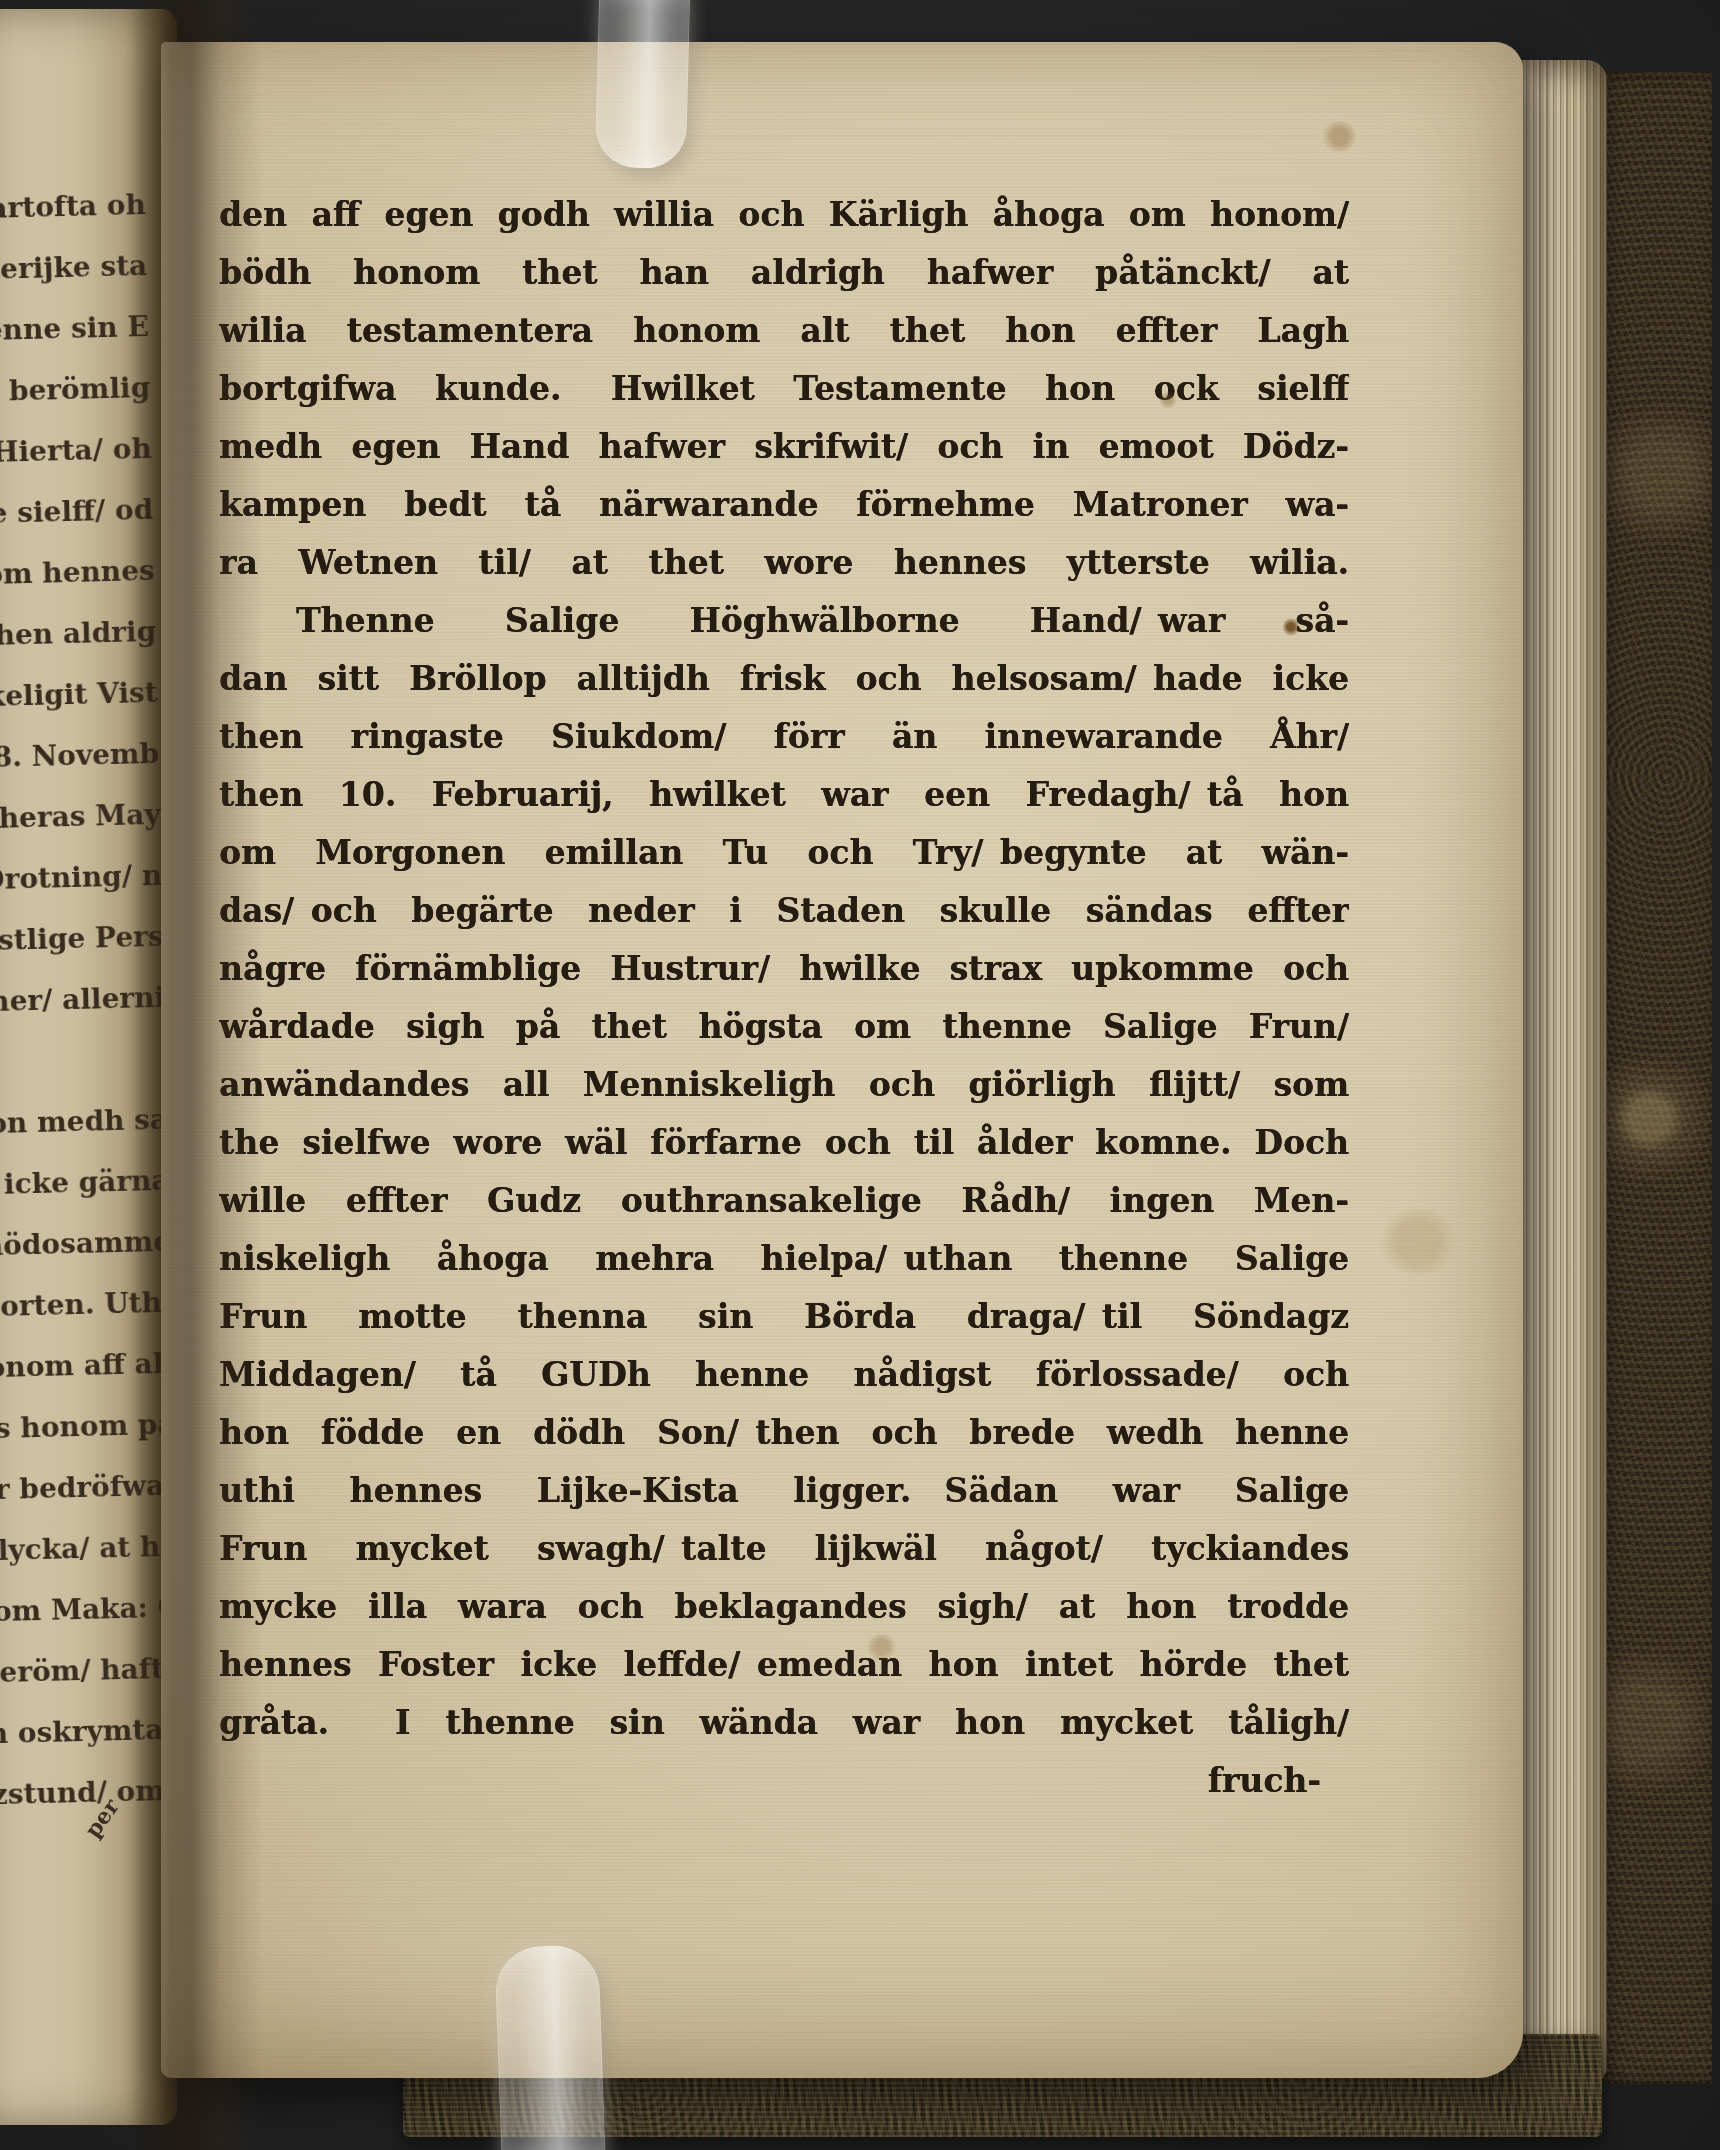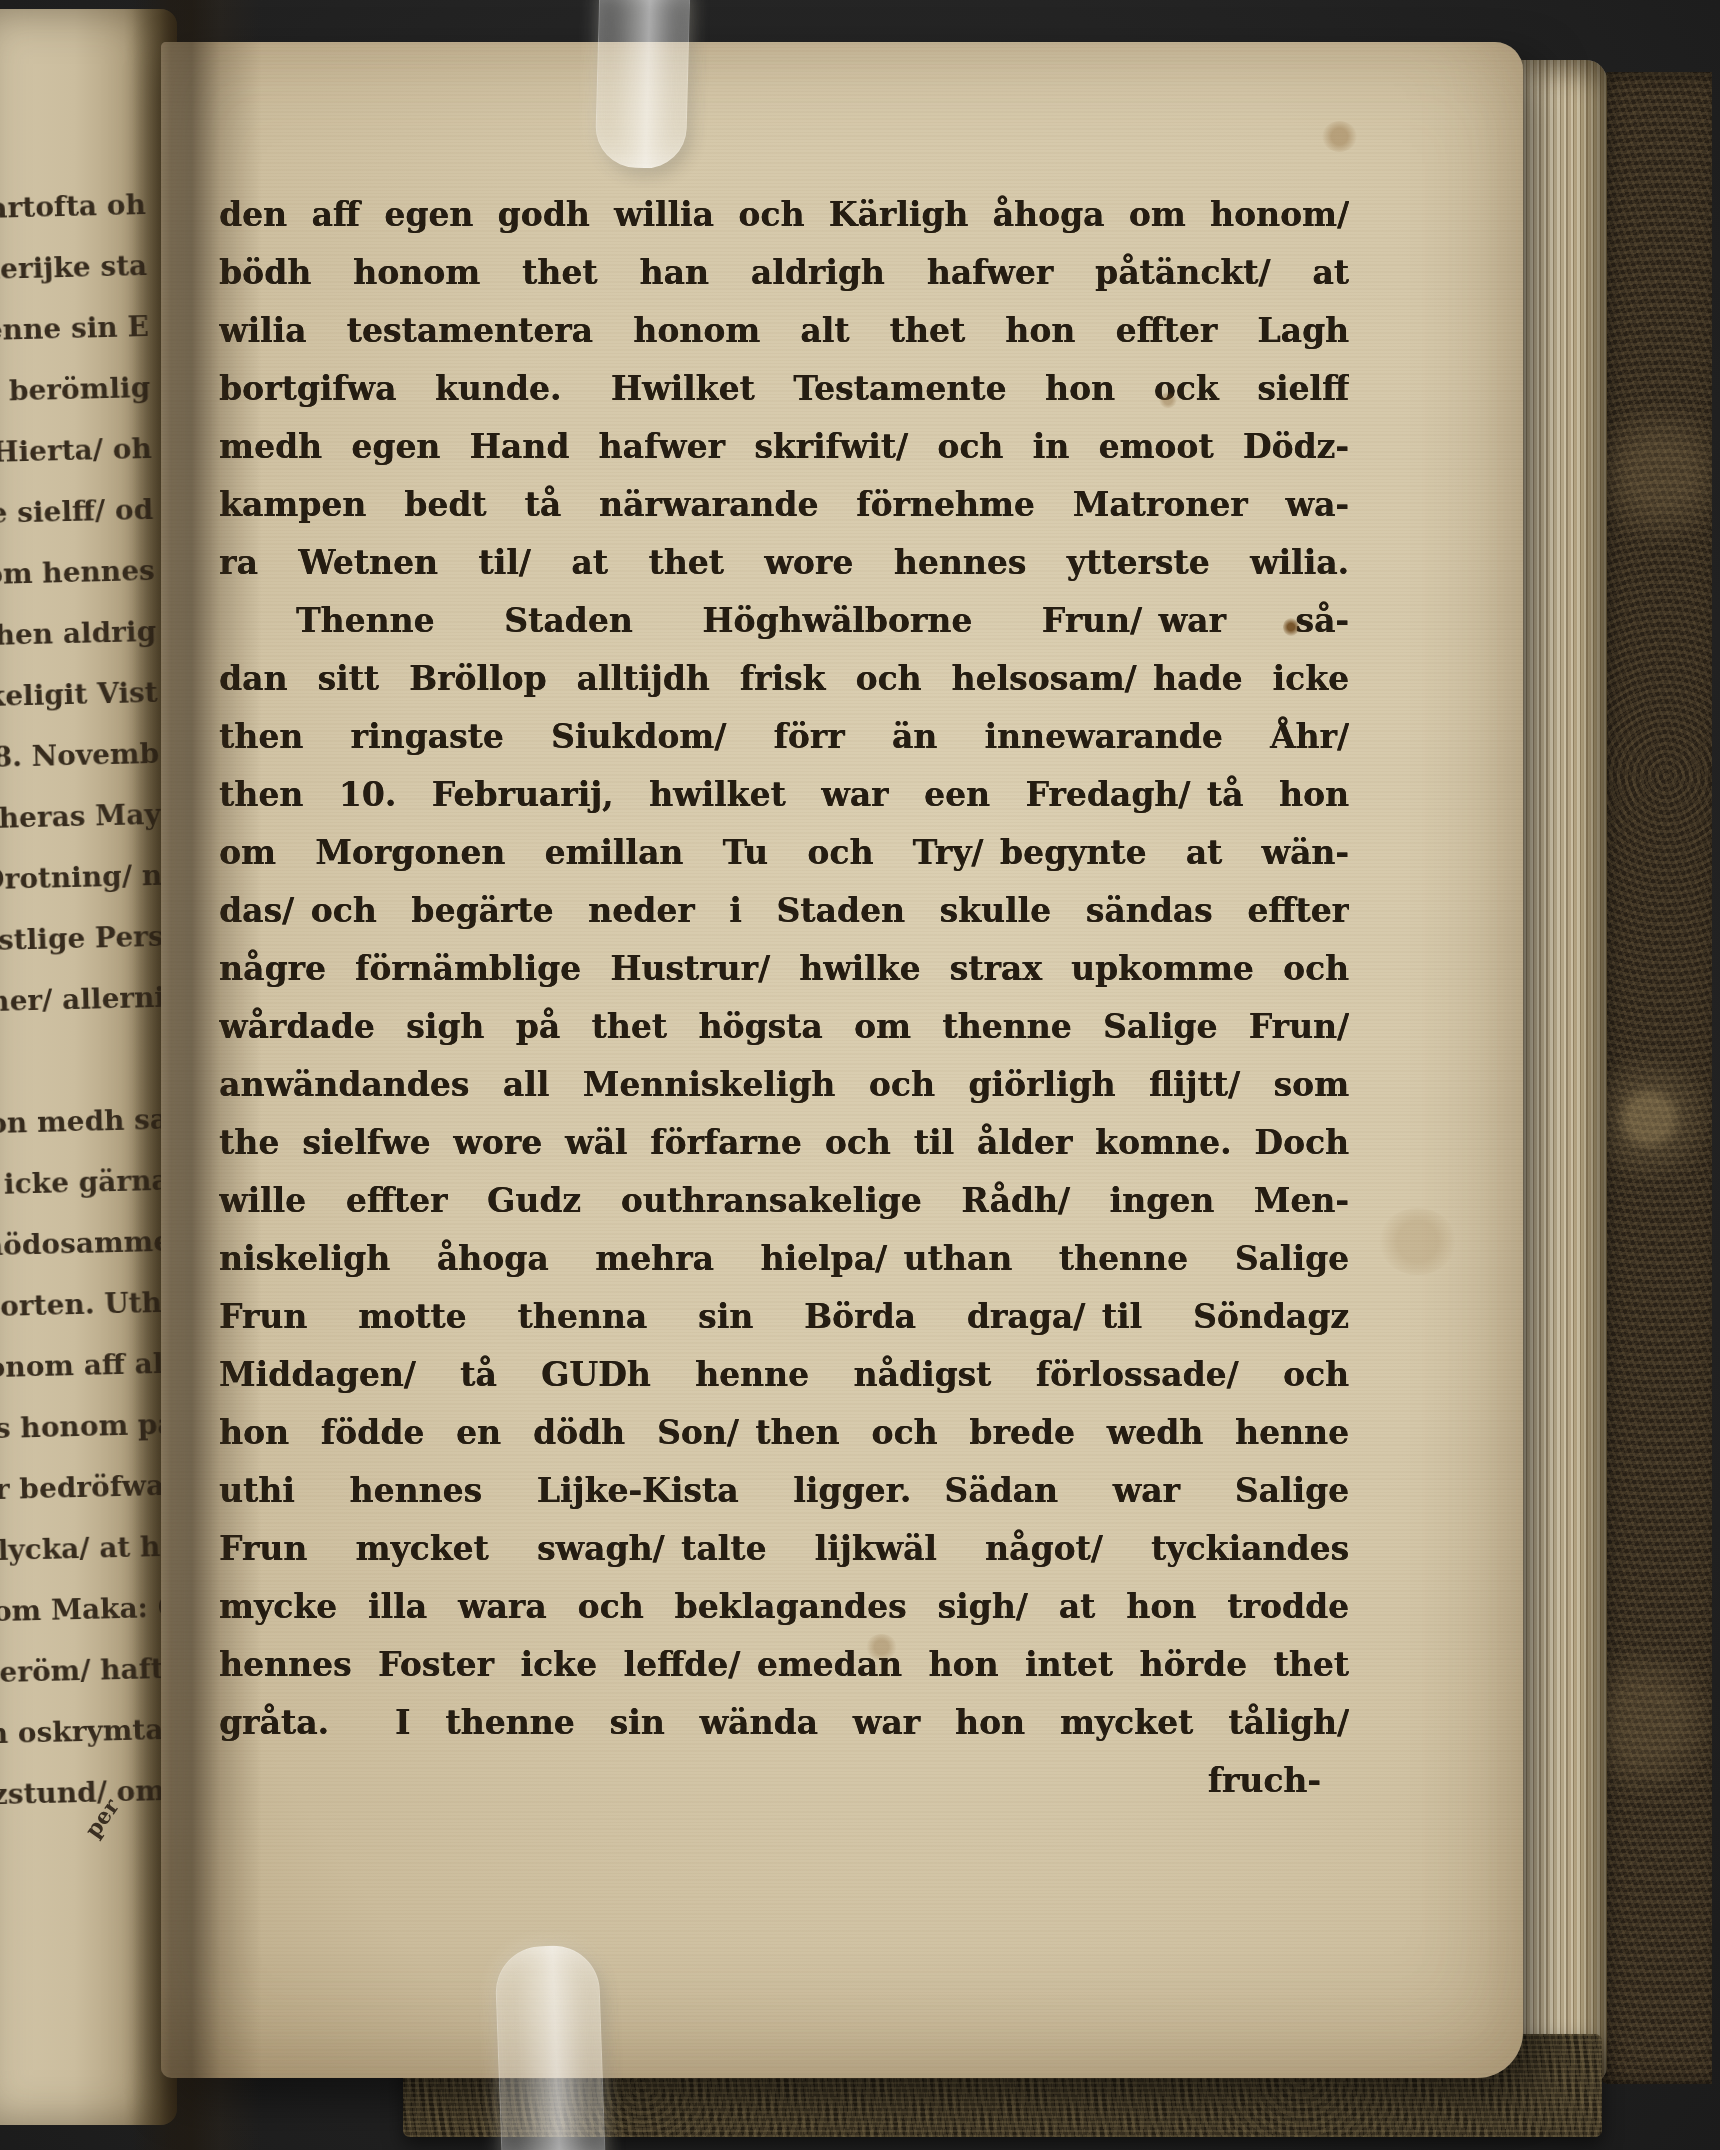--- a/index.html
+++ b/index.html
@@ -151,21 +151,21 @@
     <div class="spot spot-4"></div>
     <div class="spot spot-5"></div>
     <div class="main-text-block">
         <div class="line">den aff egen godh willia och Kärligh åhoga om honom/</div>
         <div class="line">bödh honom thet han aldrigh hafwer påtänckt/ at</div>
         <div class="line">wilia testamentera honom alt thet hon effter Lagh</div>
         <div class="line">bortgifwa kunde.  Hwilket Testamente hon ock sielff</div>
         <div class="line">medh egen Hand hafwer skrifwit/ och in emoot Dödz-</div>
         <div class="line">kampen bedt tå närwarande förnehme Matroner wa-</div>
         <div class="line">ra Wetnen til/ at thet wore hennes ytterste wilia.</div>
-        <div class="line indent">Thenne Staden Höghwälborne Frun/ war så-</div>
+        <div class="line indent">Thenne Salige Höghwälborne Hand/ war så-</div>
         <div class="line">dan sitt Bröllop alltijdh frisk och helsosam/ hade icke</div>
         <div class="line">then ringaste Siukdom/ förr än innewarande Åhr/</div>
         <div class="line">then 10. Februarij, hwilket war een Fredagh/ tå hon</div>
         <div class="line">om Morgonen emillan Tu och Try/ begynte at wän-</div>
         <div class="line">das/ och begärte neder i Staden skulle sändas effter</div>
         <div class="line">någre förnämblige Hustrur/ hwilke strax upkomme och</div>
         <div class="line">wårdade sigh på thet högsta om thenne Salige Frun/</div>
         <div class="line">anwändandes all Menniskeligh och giörligh flijtt/ som</div>
         <div class="line">the sielfwe wore wäl förfarne och til ålder komne. Doch</div>
         <div class="line">wille effter Gudz outhransakelige Rådh/ ingen Men-</div>

